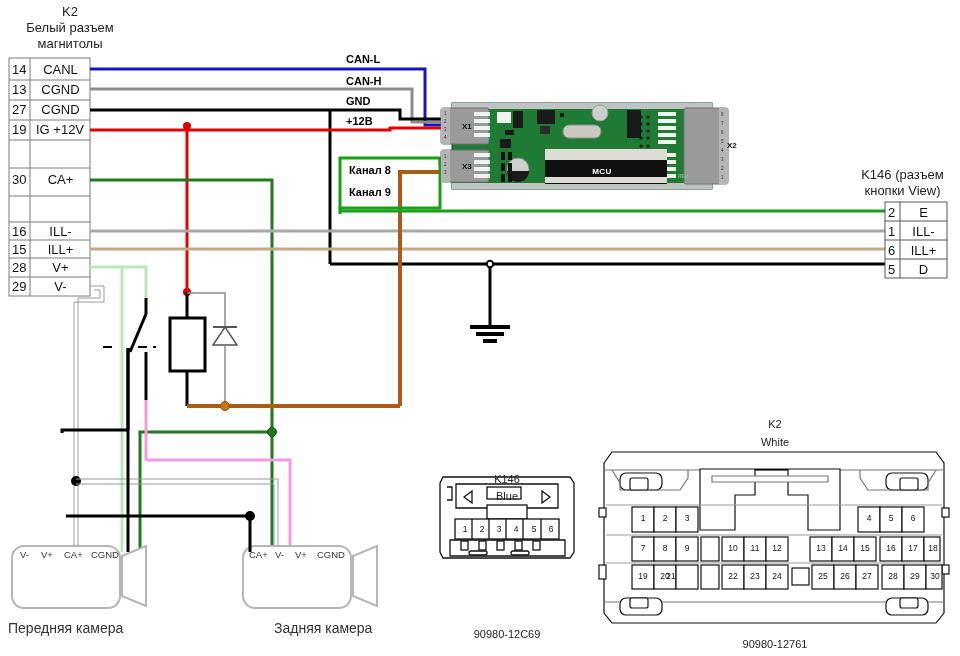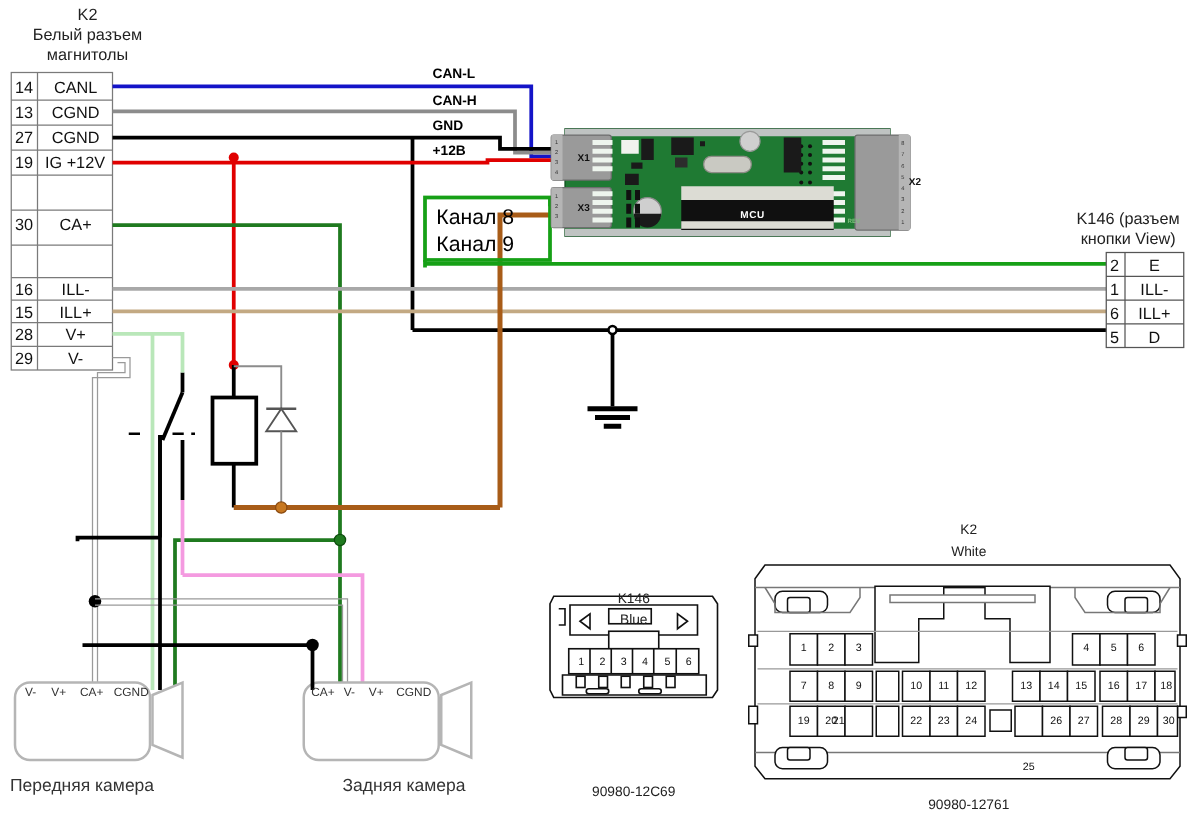--- a/index.html
+++ b/index.html
@@ -4,21 +4,21 @@
 <style>
   html,body{margin:0;padding:0;background:#fff;}
   body{width:960px;height:656px;overflow:hidden;
        font-family:"Liberation Sans","DejaVu Sans",sans-serif;}
   #stage{position:relative;width:960px;height:656px;background:#ffffff;}
   .txt{position:absolute;color:#1a1a1a;white-space:nowrap;}
   svg{position:absolute;left:0;top:0;width:960px;height:656px;}
   .hdr{font-size:13px;text-align:center;color:#222;}
   .pinnum,.pinlbl{font-size:13px;color:#111;}
   .wirelbl{font-size:11px;font-weight:bold;color:#000;}
-  .chan{font-size:17px;font-weight:normal;color:#000;}
+  .chan{font-size:11px;font-weight:bold;color:#000;}
   .camlbl{font-size:14px;color:#333;}
   .camport{font-size:9.5px;color:#333;}
   .connlbl{font-size:11px;color:#222;text-align:center;}
   .pinbox{font-size:8.5px;color:#111;text-align:center;}
   .mcu{font-size:8px;font-weight:bold;color:#fff;letter-spacing:.5px;}
   .xlbl{font-size:8px;font-weight:bold;color:#111;}
   .tinynum{font-size:4.5px;color:#333;}
 </style>
 </head>
 <body>
@@ -434,20 +434,20 @@
   <div class="txt pinbox" style="left:880px;top:543px;width:22px;">16</div>
   <div class="txt pinbox" style="left:902px;top:543px;width:22px;">17</div>
   <div class="txt pinbox" style="left:922px;top:543px;width:22px;">18</div>
 
   <div class="txt pinbox" style="left:632px;top:571px;width:22px;">19</div>
   <div class="txt pinbox" style="left:654px;top:571px;width:22px;">20</div>
   <div class="txt pinbox" style="left:660px;top:571px;width:22px;">21</div>
   <div class="txt pinbox" style="left:722px;top:571px;width:22px;">22</div>
   <div class="txt pinbox" style="left:744px;top:571px;width:22px;">23</div>
   <div class="txt pinbox" style="left:766px;top:571px;width:22px;">24</div>
-  <div class="txt pinbox" style="left:812px;top:571px;width:22px;margin-top:37px;">25</div>
+  <div class="txt pinbox" style="left:812px;top:571px;width:22px;">25</div>
   <div class="txt pinbox" style="left:834px;top:571px;width:22px;">26</div>
   <div class="txt pinbox" style="left:856px;top:571px;width:22px;">27</div>
   <div class="txt pinbox" style="left:882px;top:571px;width:22px;">28</div>
   <div class="txt pinbox" style="left:904px;top:571px;width:22px;">29</div>
   <div class="txt pinbox" style="left:924px;top:571px;width:22px;">30</div>
 
 </div>
 
 </body></html>

